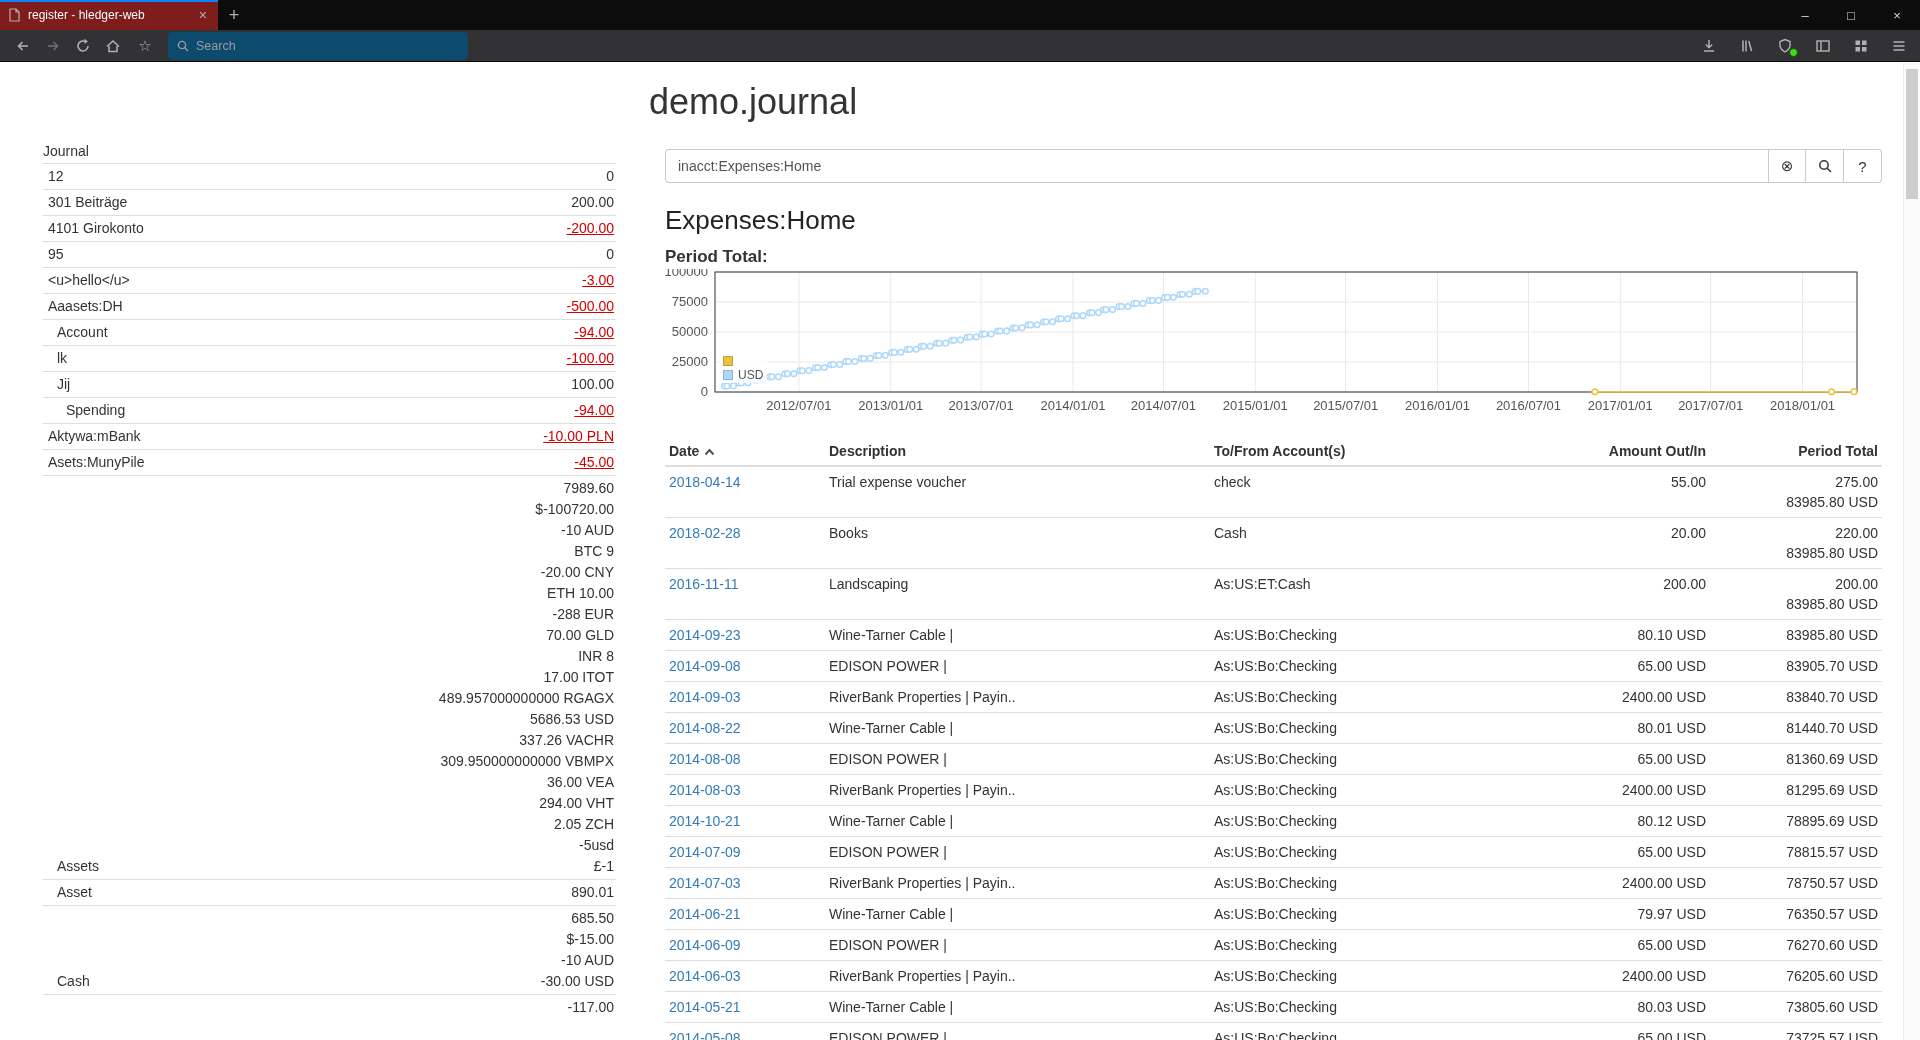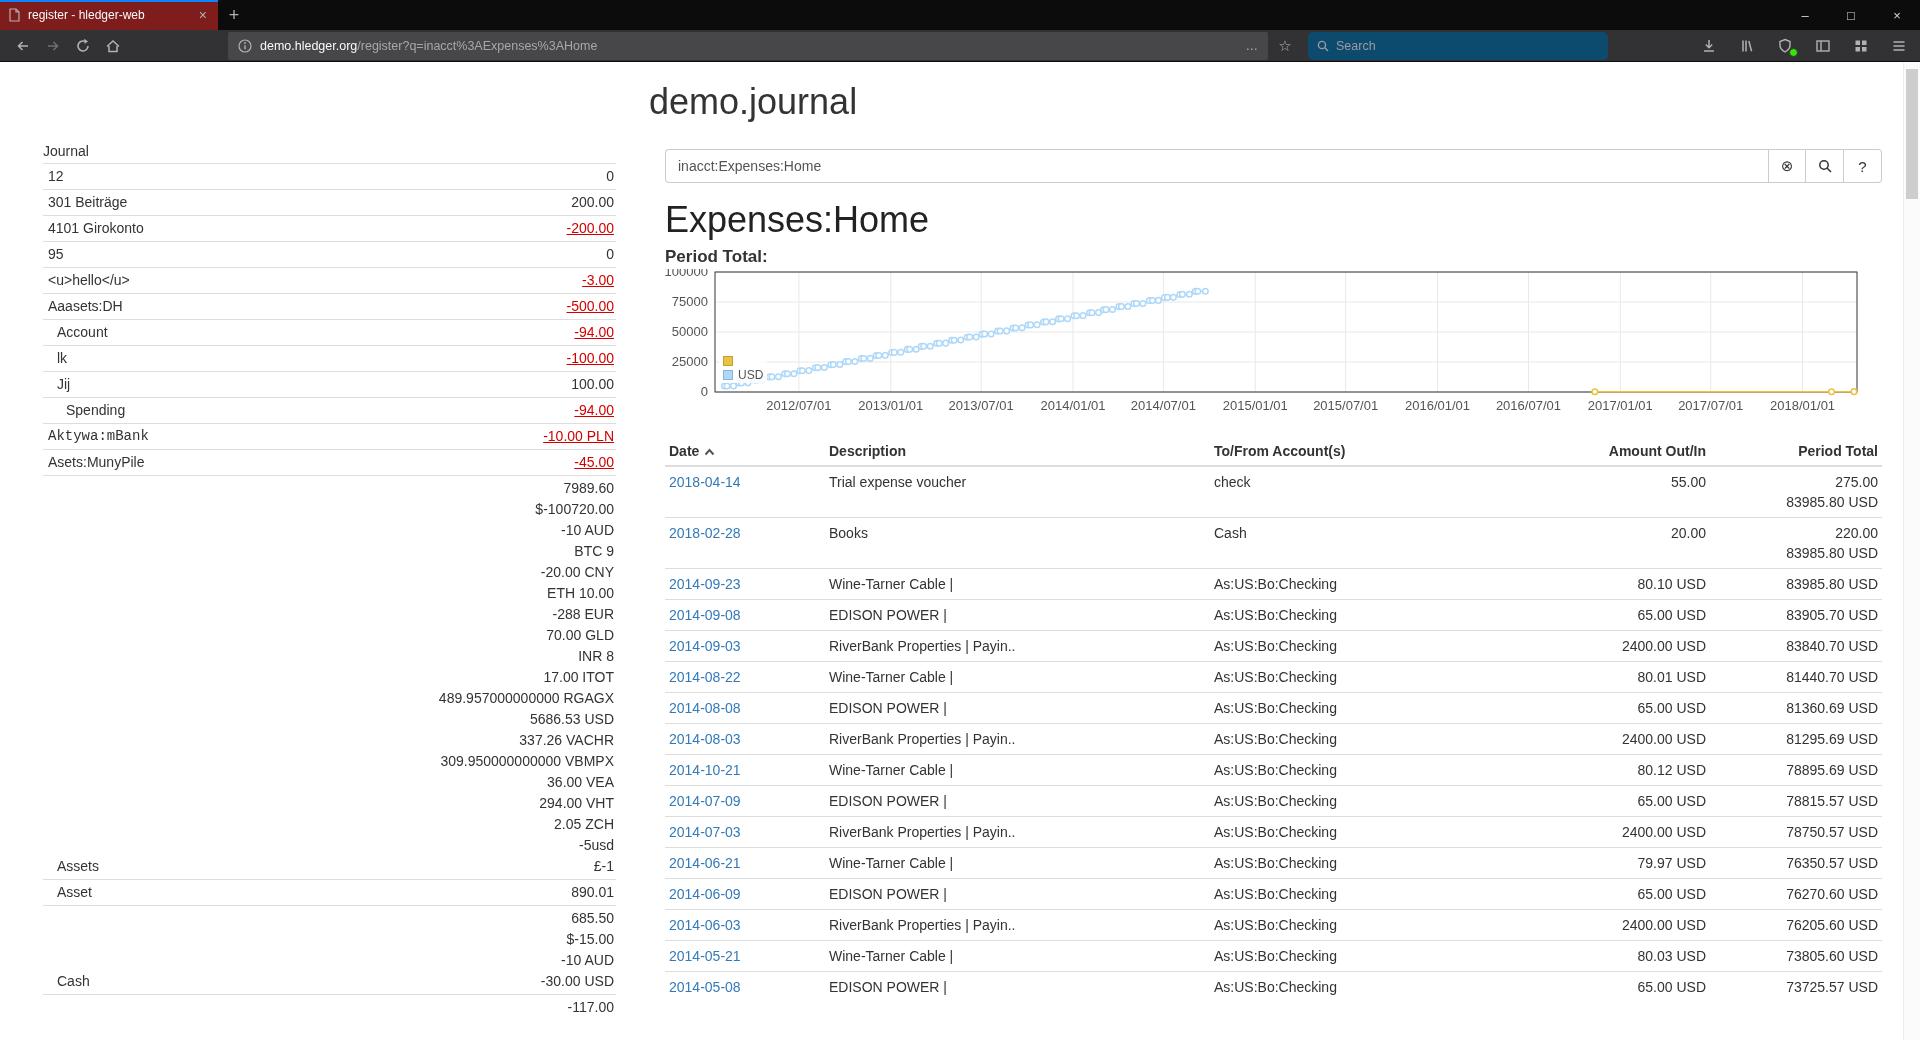--- a/index.html
+++ b/index.html
@@ -60,21 +60,21 @@
 
   
   .main { margin-left:49px; width:1217px; font-size:14px; }
   .search-group { display:flex; margin-top:8px; }
   .search-group input { flex:1; height:34px; border:1px solid #ccc; border-right:none;
     border-radius:4px 0 0 4px; padding:6px 12px; font-size:14px; color:#555; outline:none; }
   .sg-btn { width:38px; height:34px; border:1px solid #ccc; border-left:1px solid #ccc;
     background:#fff; color:#333; font-size:15px; display:flex; align-items:center; justify-content:center; }
   .sg-btn + .sg-btn { border-left:none; }
   .sg-btn:last-child { border-radius:0 4px 4px 0; }
-  h2.account-heading { font-size:36px; line-height:34px; font-weight:500; color:#222; margin:20px 0 10px; }
+  h2.account-heading { font-size:26px; line-height:34px; font-weight:500; color:#222; margin:20px 0 10px; }
   .chart-label { font-size:17px; font-weight:bold; color:#333; margin:6px 0 2px; }
 
   .chart-wrap { position:relative; width:1195px; height:150px; }
   .chart-wrap svg text.tick { font-size:13px; fill:#545454; font-family:"Liberation Sans",sans-serif; }
   .chart-legend { position:absolute; left:54px; top:84px; background:rgba(255,255,255,0.85);
     padding:1px 4px; font-size:12px; color:#545454; }
   .legend-row { display:flex; align-items:center; gap:5px; height:14px; }
   .legend-swatch { width:10px; height:10px; border:1px solid rgba(0,0,0,0.18); }
 
   
@@ -127,35 +127,20 @@
           <path d="M13 8A5 5 0 1 1 9.8 3.3" fill="none" stroke="#b1b1b3" stroke-width="1.6"></path>
           <path d="M9.2 0.8 13 3.4 9.6 5.8z" fill="#b1b1b3"></path>
         </svg>
     </span>
     <span class="nav-btn">
       <svg width="16" height="16" viewBox="0 0 16 16">
           <path d="M2 8.5 8 3l6 5.5M4 8v5.5h8V8" fill="none" stroke="#b1b1b3" stroke-width="1.5"></path>
         </svg>
     </span>
 
-    <div class="urlbar">
-      <span style="display:flex">
-        <svg width="14" height="14" viewBox="0 0 14 14">
-            <circle cx="7" cy="7" r="6" fill="none" stroke="#b1b1b3" stroke-width="1.2"></circle>
-            <circle cx="7" cy="4" r="0.9" fill="#b1b1b3"></circle>
-            <path d="M7 6.2v4" stroke="#b1b1b3" stroke-width="1.4"></path>
-          </svg>
-      </span>
-      <span>
-        <span class="url-host">demo.hledger.org</span><span class="url-path">/register?q=inacct%3AExpenses%3AHome</span>
-      </span>
-      <span class="url-right">
-        <span>…</span>
-      </span>
-    </div>
     <span class="star-btn">☆</span>
 
     <div class="searchbar">
       <span style="display:flex">
         <svg width="12" height="12" viewBox="0 0 12 12">
             <circle cx="5" cy="5" r="3.6" fill="none" stroke="#9b9ba0" stroke-width="1.4"></circle>
             <path d="M7.8 7.8 11 11" stroke="#9b9ba0" stroke-width="1.4"></path>
           </svg>
       </span>
       <span>Search</span>
@@ -264,21 +249,21 @@
                 <div class="amt">100.00</div>
               </td>
             </tr>
             <tr class="acct-row">
               <td class="acct-name" style="padding-left: 23px;"><a>Spending</a></td>
               <td class="acct-amts">
                 <div class="amt neg">-94.00</div>
               </td>
             </tr>
             <tr class="acct-row">
-              <td class="acct-name" style="padding-left: 5px; font-family: Liberation Mono, monospace;"><a>Aktywa:mBank</a></td>
+              <td class="acct-name" style="padding-left: 5px;"><a>Aktywa:mBank</a></td>
               <td class="acct-amts">
                 <div class="amt neg">-10.00 PLN</div>
               </td>
             </tr>
             <tr class="acct-row">
               <td class="acct-name" style="padding-left: 5px;"><a>Asets:MunyPile</a></td>
               <td class="acct-amts">
                 <div class="amt neg">-45.00</div>
               </td>
             </tr>
@@ -534,20 +519,30 @@
               <td class="c-date"><a>2018-02-28</a></td>
               <td class="c-desc">Books</td>
               <td class="c-acct">Cash</td>
               <td class="c-amt num">20.00</td>
               <td class="c-total num">
                 <div>220.00</div>
                 <div>83985.80 USD</div>
               </td>
             </tr>
             <tr>
+              <td class="c-date"><a>2016-11-11</a></td>
+              <td class="c-desc">Landscaping</td>
+              <td class="c-acct">As:US:ET:Cash</td>
+              <td class="c-amt num">200.00</td>
+              <td class="c-total num">
+                <div>200.00</div>
+                <div>83985.80 USD</div>
+              </td>
+            </tr>
+            <tr>
               <td class="c-date"><a>2014-09-23</a></td>
               <td class="c-desc">Wine-Tarner Cable |</td>
               <td class="c-acct">As:US:Bo:Checking</td>
               <td class="c-amt num">80.10 USD</td>
               <td class="c-total num">
                 <div>83985.80 USD</div>
               </td>
             </tr>
             <tr>
               <td class="c-date"><a>2014-09-08</a></td>

